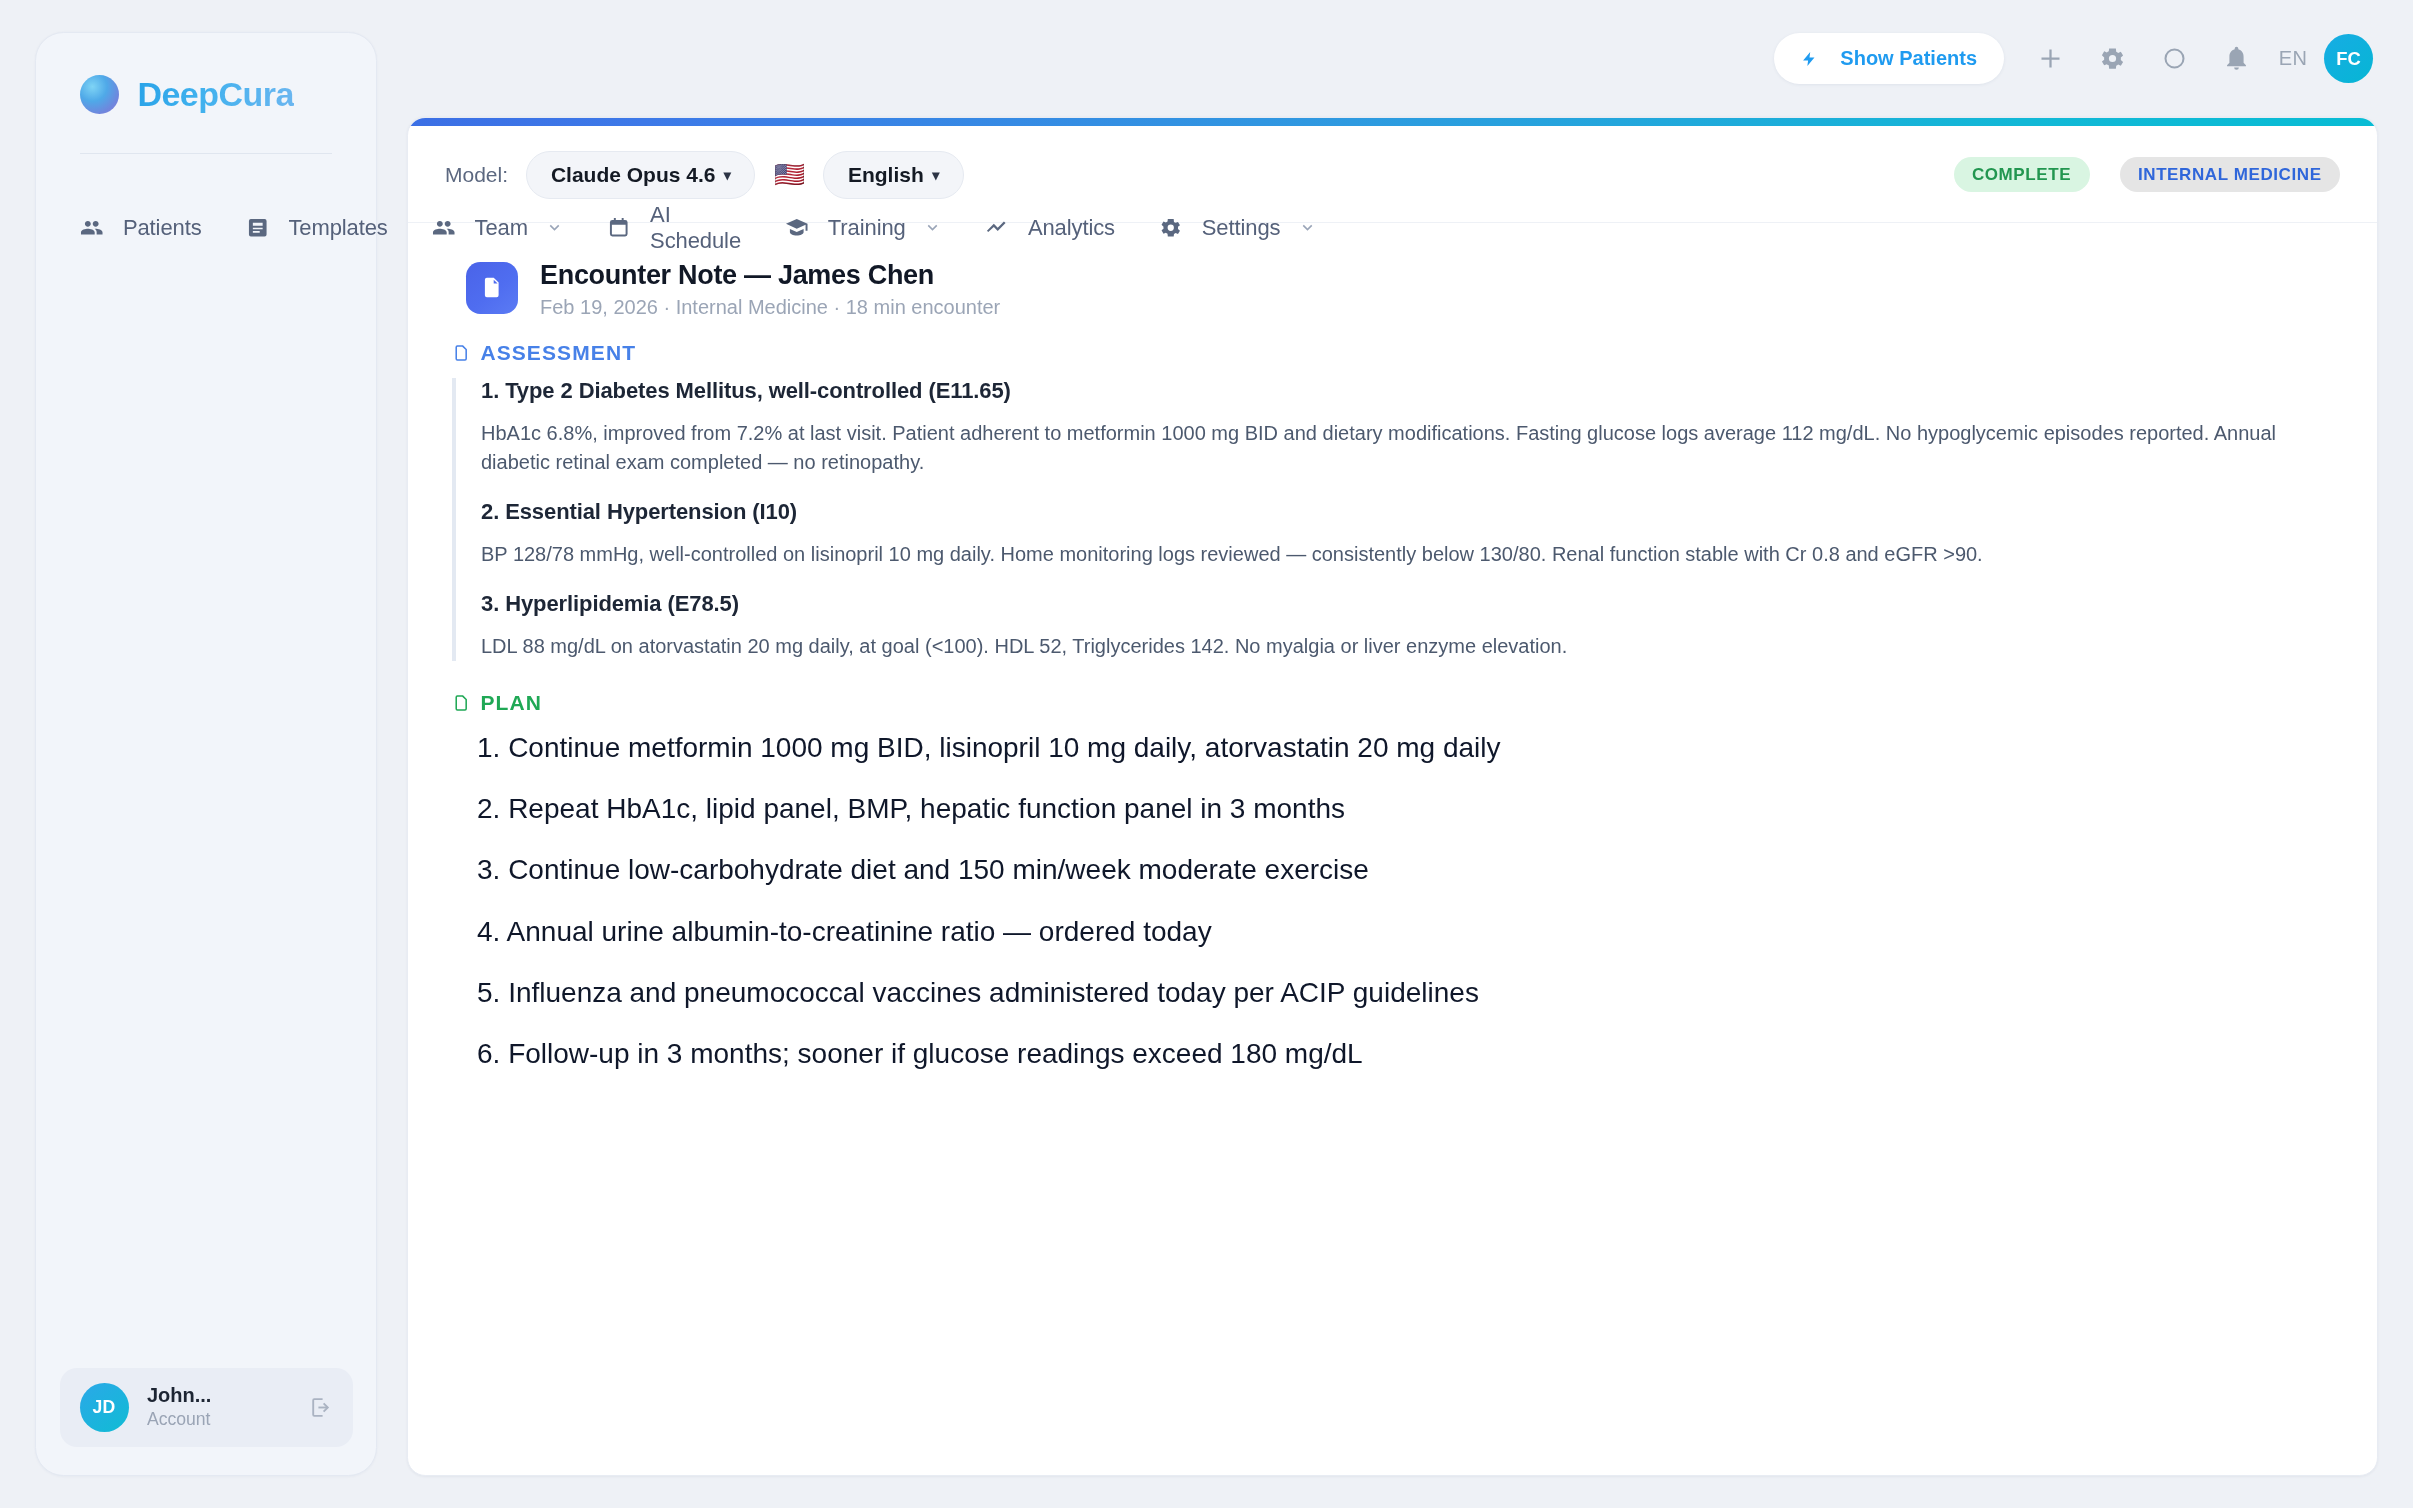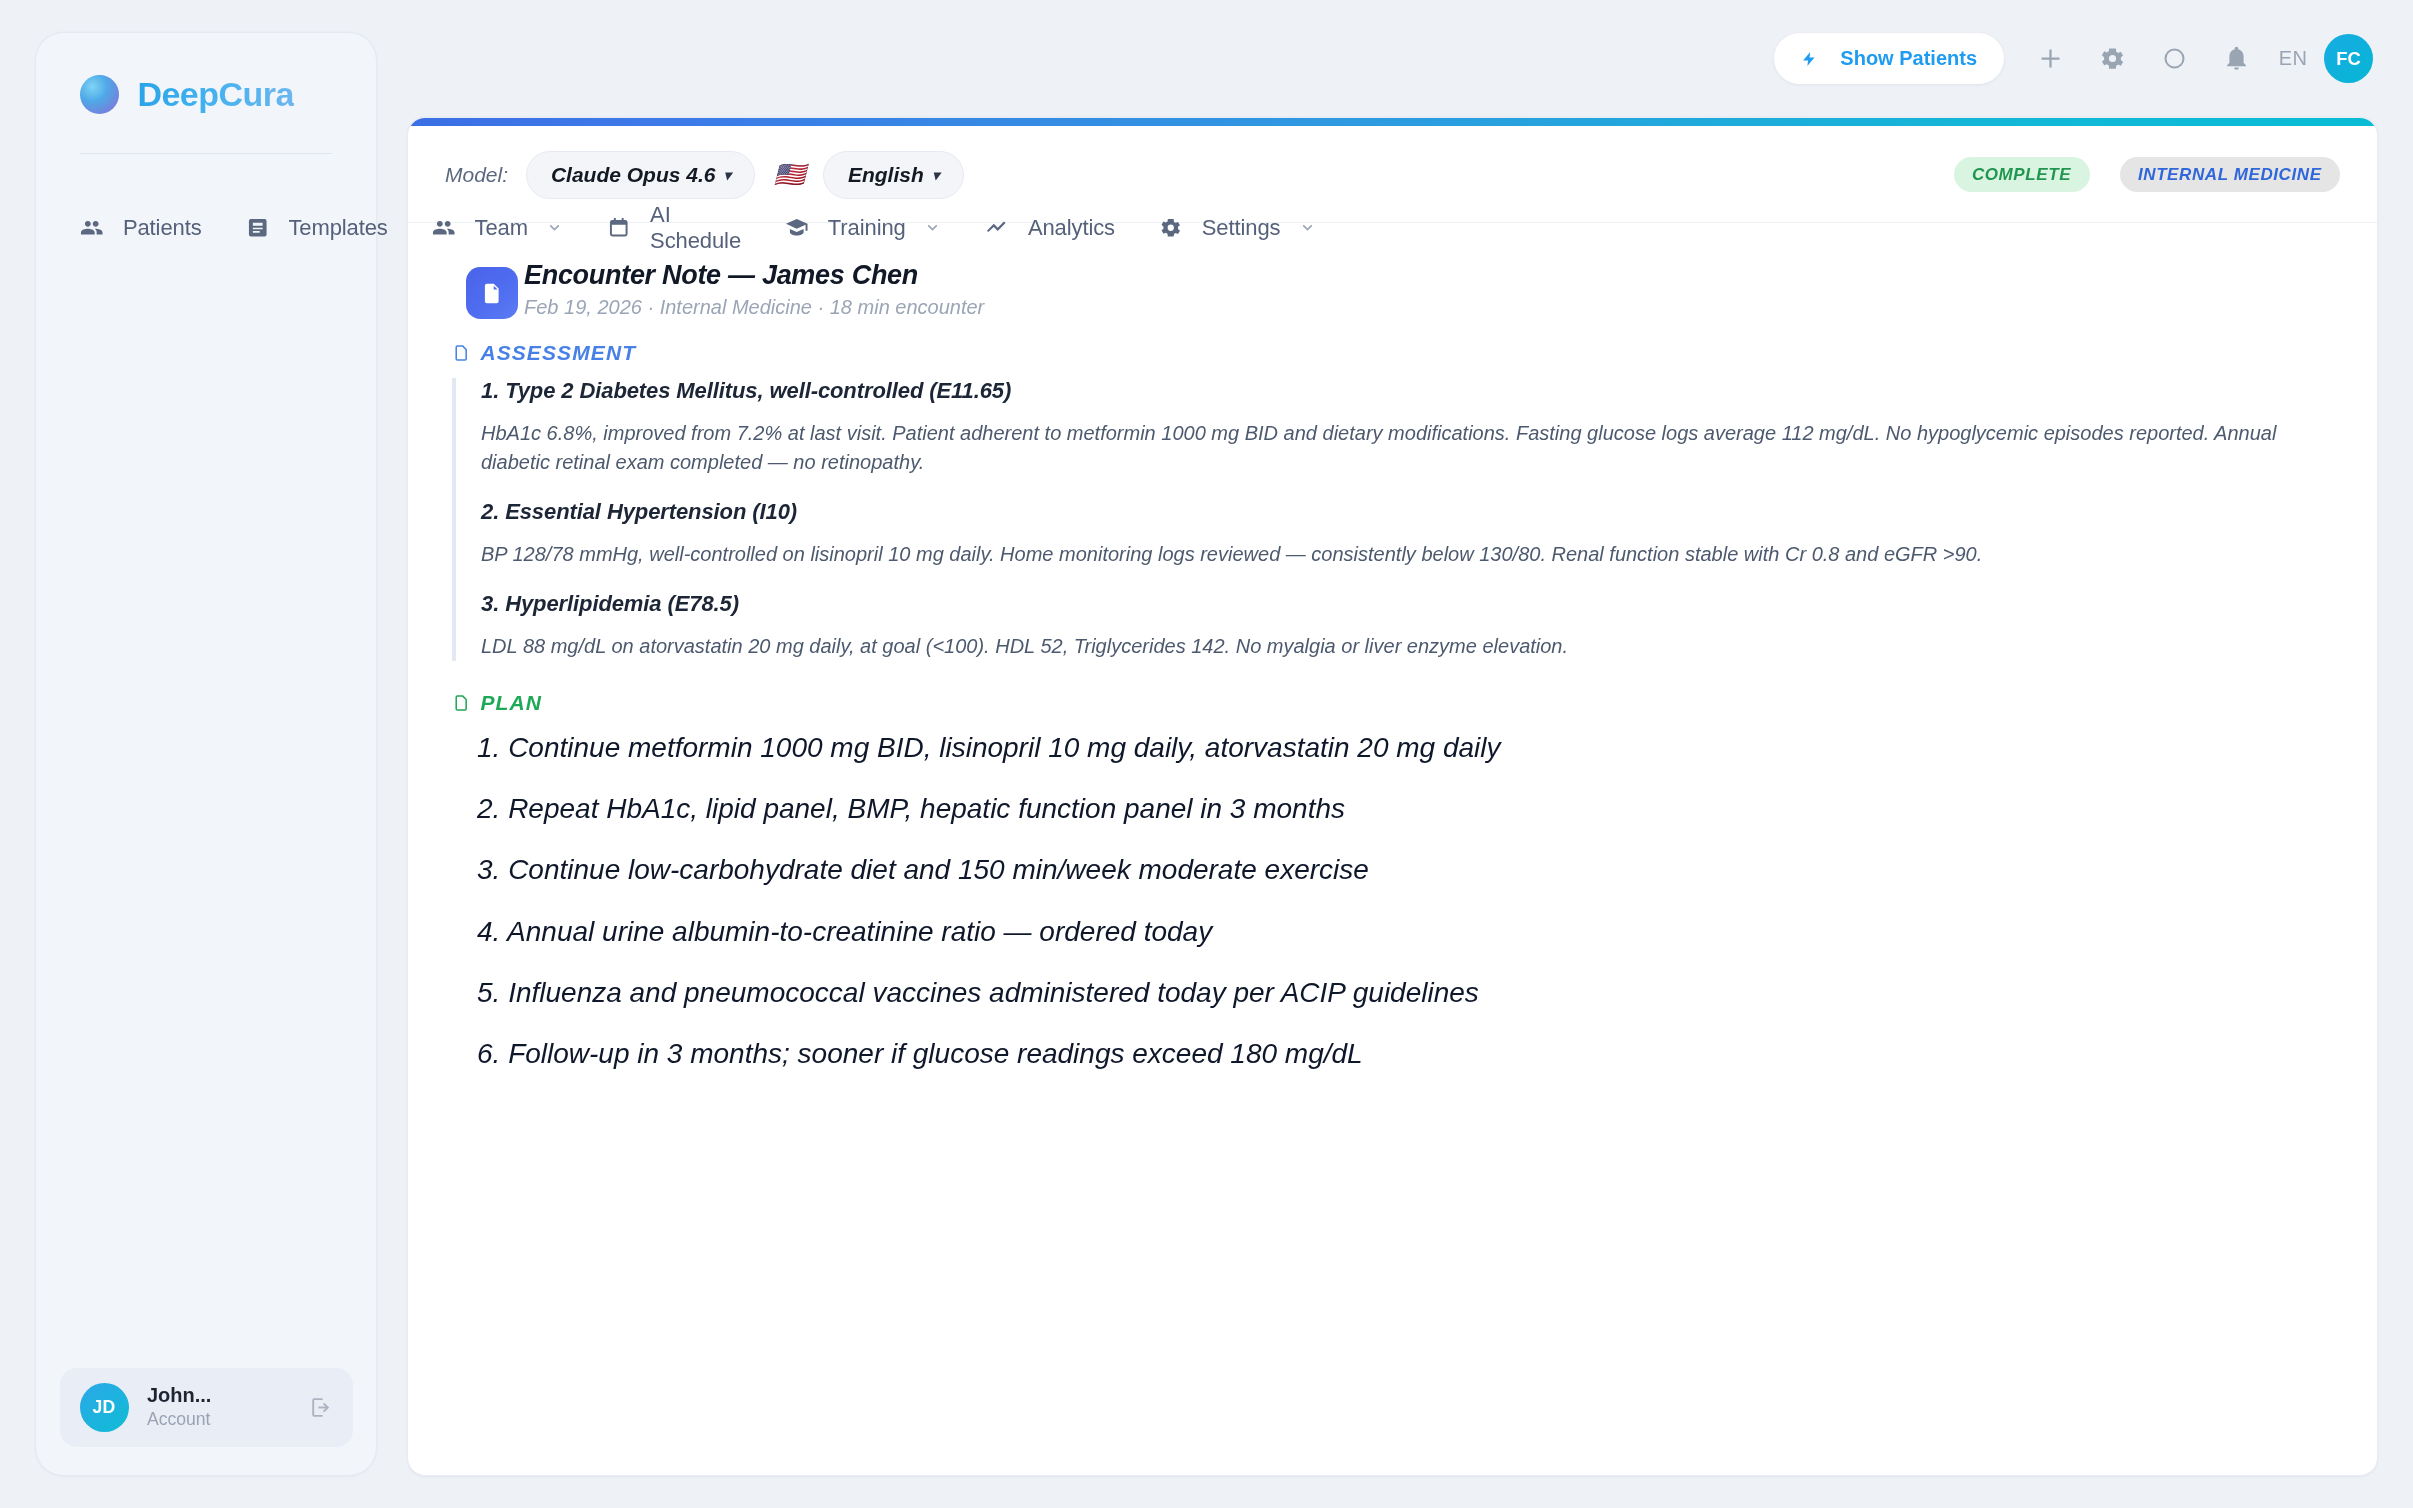--- a/index.html
+++ b/index.html
@@ -120,21 +120,20 @@
   
   .card {
     margin: 0 35px 32px 30px;
     background: #fff;
     border-radius: 18.4px;
     flex: 1 1 auto;
     overflow: hidden;
     display: flex; flex-direction: column;
     box-shadow: 0 0.8px 2.5px rgba(30,50,90,0.06);
     border: 0.8px solid #e8ecf3;
-    font-style: italic;
   }
   .gradient-bar {
     height: 7.5px;
     background: linear-gradient(90deg, #3b6fe5 0%, #3d79e8 12%, #2e9ae0 48%, #12b8d6 82%, #08bcd4 100%);
     flex: 0 0 auto;
   }
   .card-toolbar {
     display: flex; align-items: center;
     padding: 25px 37px 23.5px 37px;
     border-bottom: 0.8px solid #eef1f6;
@@ -152,21 +151,21 @@
   .badges { margin-left: auto; display: flex; gap: 30px; }
   .badge {
     font-size: 17px; font-weight: 700; letter-spacing: 0.6px;
     padding: 7.5px 18.4px; border-radius: 837px;
   }
   .badge.complete { background: #d9f5e2; color: #229650; }
   .badge.specialty { background: #e5e5e5; color: #2f66da; }
 
   .card-body { padding: 37px 44px 0 44px; overflow: hidden; }
 
-  .note-head { display: flex; align-items: flex-end; gap: 6px; margin-bottom: 22px; padding-left: 14px; }
+  .note-head { display: flex; align-items: flex-start; gap: 22px; margin-bottom: 22px; padding-left: 14px; }
   .note-icon {
     width: 52px; height: 52px; border-radius: 14.2px;
     background: linear-gradient(140deg, #4a63e8 0%, #4f6df0 55%, #5b7bf4 100%);
     display: flex; align-items: center; justify-content: center;
     flex: 0 0 auto; margin-top: 1.7px;
   }
   .note-icon svg { width: 23.5px; height: 27px; fill: #fff; }
   .note-title { font-size: 27px; font-weight: 700; color: #111826; letter-spacing: -0.3px; margin-bottom: 5px; }
   .note-meta { font-size: 20px; color: #9ba5b6; }
 

